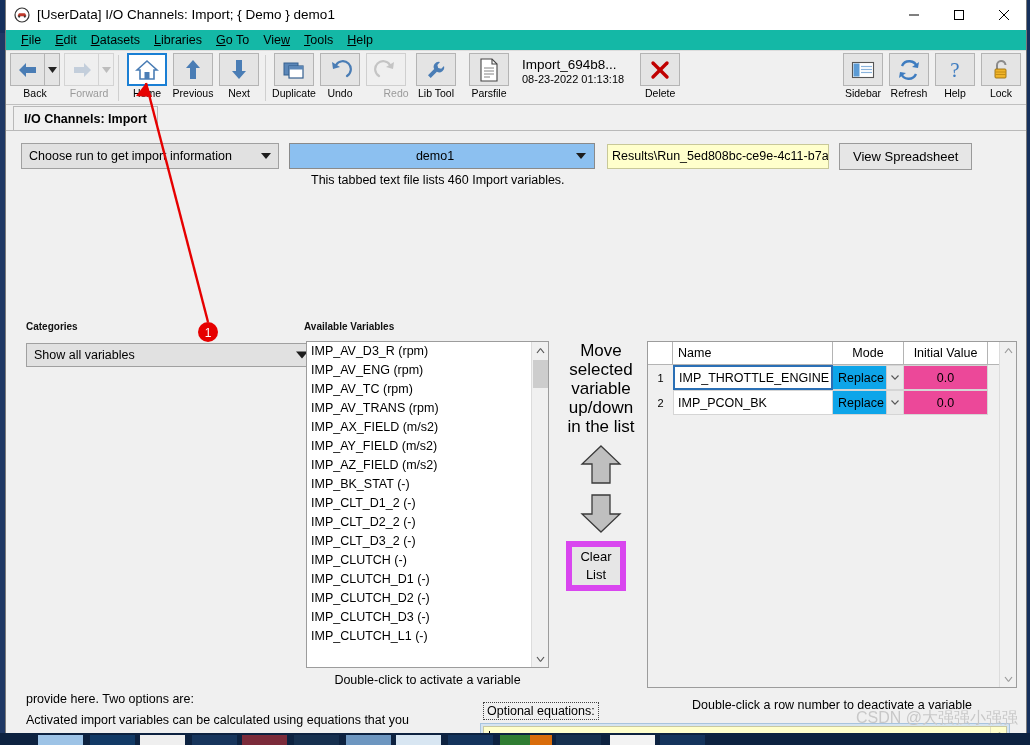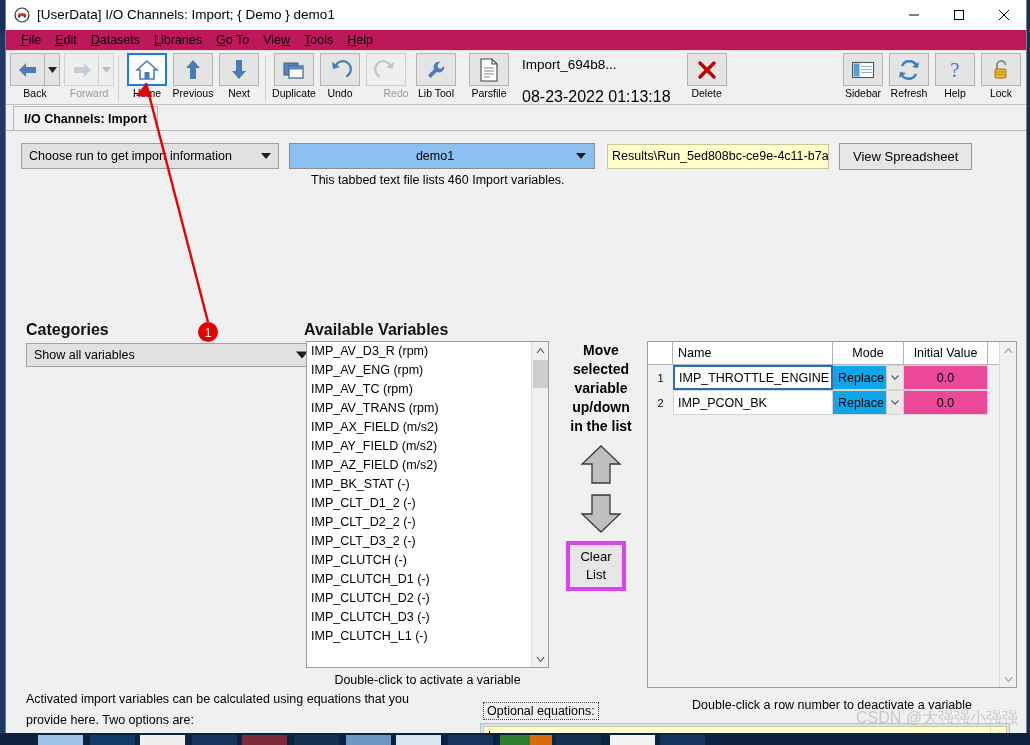--- a/index.html
+++ b/index.html
@@ -58,21 +58,21 @@
   .wincontrol {
     width: 45px; height: 30px;
     display: flex; align-items: center; justify-content: center;
     flex: 0 0 45px;
   }
   .wincontrol svg { display: block; }
 
   
   #menubar {
     height: 21px; flex: 0 0 21px;
-    background: #be185d;
+    background: #14b8a6;
     display: flex; align-items: center;
     padding-left: 8px;
     border-bottom: 1px solid #dcdcdc;
   }
   .menu-item {
     font-size: 12.5px; color: #000;
     padding: 2px 7px 2px 7px;
     white-space: nowrap;
   }
   .menu-item u { text-decoration: underline; }
@@ -121,21 +121,21 @@
   .tb-wrap { display: flex; flex-direction: column; align-items: center; margin-left: 4px;}
   .tb-wrap .cap { font-size: 10.5px; margin-top: 1px; }
   .tb-wrap.disabled .cap { color: #9a9a9a; }
 
   
   #parsinfo {
     margin-left: 8px; margin-top: 4px;
     display: flex; flex-direction: column;
   }
   #parsinfo .pname { font-size: 13.5px; color: #000; }
-  #parsinfo .pdate { font-size: 16px; color: #000; margin-top: 16px;}
+  #parsinfo .pdate { font-size: 11px; color: #000; margin-top: 1px;}
 
   #tb-right { margin-left: auto; display: flex; align-items: flex-start; padding-right: 3px;}
 
   
   #pagetab-row {
     height: 26px; flex: 0 0 26px;
     background: #f0f0f0;
     display: flex; align-items: flex-end;
     position: relative;
   }
@@ -190,21 +190,21 @@
     background: #e6e6e6; border: 1px solid #9a9a9a;
     display: flex; align-items: center; font-size: 13px; color: #000;
   }
   #tabbedinfo {
     position: absolute; left: 305px; top: 42px;
     font-size: 12.5px; color: #000;
   }
 
   
   .sec-title {
-    position: absolute; font-size: 16px; font-weight: bold; color: #111;
+    position: absolute; font-size: 10px; font-weight: bold; color: #111;
   }
 
   
   #cat-title { left: 20px; top: 190px; }
   #cat-dd {
     position: absolute; left: 20px; top: 212px; width: 291px; height: 24px;
     background: #e1e1e1; border: 1px solid #a0a0a0;
     display: flex; align-items: center; padding-left: 7px;
     font-size: 12.5px;
   }
@@ -243,25 +243,25 @@
   #av-hint {
     position: absolute; left: 300px; top: 542px; width: 243px;
     text-align: center; font-size: 12.5px; color: #000;
   }
 
   
   #movecol {
     position: absolute; left: 556px; top: 210px; width: 78px;
     text-align: center;
   }
-  #movecol .mv-line { font-size: 14px; color: #000; line-height: 19px; font-weight: bold; }
+  #movecol .mv-line { font-size: 17px; color: #000; line-height: 19px; }
   #arrow-up, #arrow-down { margin: 0 auto; display: block; }
   #clear-list {
     position: absolute; left: 560px; top: 410px; width: 60px; height: 50px;
-    background: #e6e6e6; border: 4px solid #d946ef;
+    background: #e6e6e6; border: 6px solid #d946ef;
     display: flex; flex-direction: column; align-items: center; justify-content: center;
     font-size: 13px; color: #000; line-height: 18px;
   }
 
   
   #act-title { left: 645px; top: 190px; }
   #act-panel {
     position: absolute; left: 641px; top: 210px; width: 370px; height: 347px;
     background: #f0f0f0; border: 1px solid #9c9c9c;
     overflow: hidden;
@@ -714,22 +714,22 @@
           <div class="sb-arrow bottom">
             <svg width="9" height="6" viewBox="0 0 9 6">
                 <path d="M4.5 5.5 L8 1 M4.5 5.5 L1 1" fill="none" stroke="#9a9a9a" stroke-width="1.2"></path>
               </svg>
           </div>
         </div>
       </div>
       <div id="act-hint">Double-click a row number to deactivate a variable</div>
 
       <div id="helptext">
+        <div>provide here. Two options are:</div>
         <div>Activated import variables can be calculated using equations that you</div>
-        <div>provide here. Two options are:</div>
         <div class="blank"></div>
         <div>EQ_IN &lt;name&gt; = &lt;expression&gt; ;</div>
 
       </div>
 
       <div id="eq-label">Optional equations:</div>
       <div id="eq-box">
         <div id="eq-inner">
           <div id="eq-caret"></div>
           <div id="eq-vsb">

